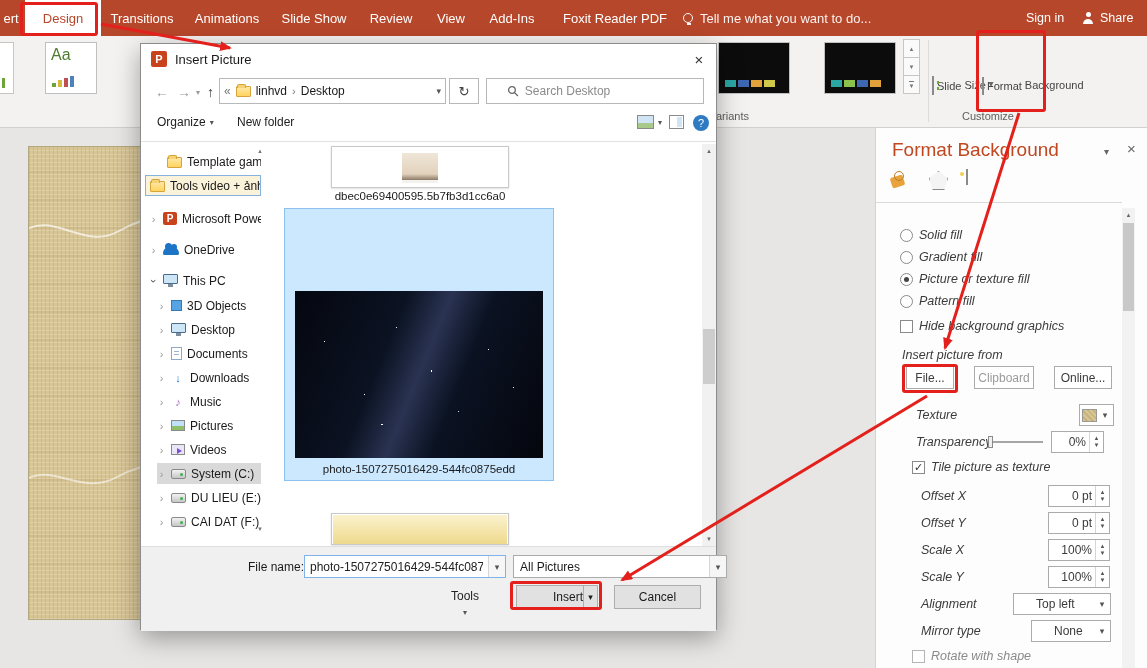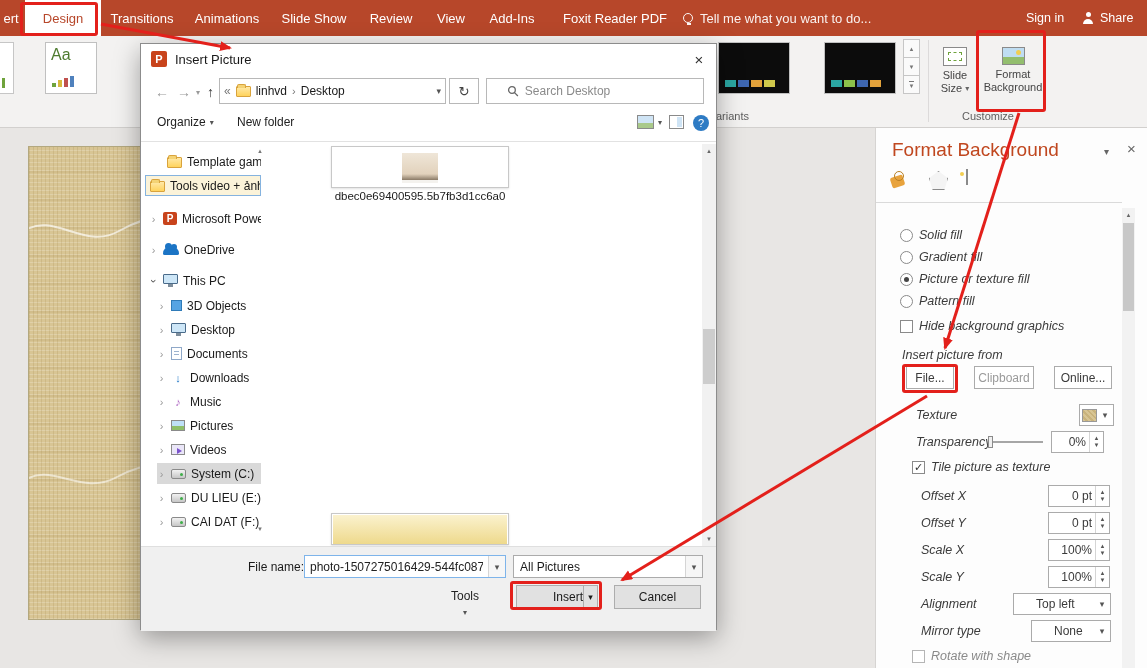--- a/index.html
+++ b/index.html
@@ -28,21 +28,21 @@
   .aa-tile .aa { position:absolute; left:5px; top:3px; font-size:16px; color:#4E7B2F; }
   .aa-tile .bars { position:absolute; left:6px; bottom:6px; display:flex; align-items:flex-end; gap:2px; }
   .aa-tile .bars i { width:4px; display:block; }
   .variant { position:absolute; top:6px; width:72px; height:52px; background:#0C0C0C; border:1px solid #C0C0C0; }
   .variant .chips { position:absolute; left:6px; bottom:6px; display:flex; gap:2px; }
   .variant .chips i { width:11px; height:7px; display:block; }
   .gal-scroll { position:absolute; left:903px; top:4px; width:17px; }
   .gal-btn { width:17px; height:19px; background:#FAFAFA; border:1px solid #C6C6C6; margin-top:-1px; font-size:6px; color:#777; display:flex; align-items:center; justify-content:center; }
   .gal-btn.more span { border-top:1px solid #777; padding-top:1px; }
   .vsep { position:absolute; left:928px; top:4px; width:1px; height:82px; background:#DCDADA; }
-  .bigbtn { position:absolute; top:2px; height:86px; display:flex; flex-direction:column; align-items:center; padding-top:9px; gap:3px; font-size:11px; color:#444; cursor:pointer; }
+  .bigbtn { position:absolute; top:2px; height:86px; display:flex; flex-direction:row; align-items:center; padding-top:9px; gap:3px; font-size:11px; color:#444; cursor:pointer; }
   .bigbtn .l2 { display:flex; align-items:center; gap:3px; margin-top:-2px; }
   .ic-slidesize { width:24px; height:19px; background:#fff; border:1px solid #8A8A8A; position:relative; }
   .ic-slidesize::after { content:""; position:absolute; left:4px; top:4px; right:4px; bottom:4px; border:1px dashed #6FA33C; }
   .ic-formatbg { width:23px; height:18px; border:1px solid #8A8A8A; background:linear-gradient(180deg,#BFDDF2 58%,#93BE6E 58%); position:relative; }
   .ic-formatbg::after { content:""; position:absolute; right:3px; top:2px; width:5px; height:5px; border-radius:50%; background:#F2CE51; }
   .grouplabel { position:absolute; top:74px; font-size:11px; color:#5E5E5E; text-align:center; }
   .tinycaret { font-size:8px; color:#666; }
 
   
   .slide { position:absolute; left:28px; top:146px; width:596px; height:474px; z-index:1;
@@ -555,20 +555,24 @@
       <span>CAI DAT (F:)</span>
     </div>
     <div class="tree-scroll" style="top:104px"><span>▲</span></div>
     <div class="tree-scroll" style="top:482px"><span>▼</span></div>
 
     <div class="file-frame" style="left:190px;top:102px;width:178px;height:42px">
       <span class="legs"></span>
     </div>
     <div class="file-label" style="left:129px;top:146px;width:300px">dbec0e69400595.5b7fb3d1cc6a0</div>
 
+    <div class="sel-tile">
+      <span class="starfield"></span>
+      <span class="file-label" style="left:0;bottom:5px;width:100%">photo-1507275016429-544fc0875edd</span>
+    </div>
 
     <div class="file-frame" style="left:190px;top:469px;width:178px;height:32px">
       <span class="stack-img"></span>
     </div>
 
     <div class="vscroll">
       <div class="sa">
           <span>▲</span>
         </div>
       <div class="thumb" style="top:185px;height:55px"></div>
@@ -576,21 +580,21 @@
           <span>▼</span>
         </div>
     </div>
 
     <div class="dlg-footer"></div>
     <span class="abs" style="left:107px;top:516px;font-size:12px">File name:</span>
     <div class="combo" style="left:163px;top:511px;width:202px;height:23px">
       <input type="text" value="photo-1507275016429-544fc0875e" style="">
       <span class="dbtn">▾</span>
     </div>
-    <div class="select" style="left:372px;top:511px;width:190px;height:23px">
+    <div class="select" style="left:372px;top:511px;width:214px;height:23px">
       <span class="sval">All Pictures</span>
       <span class="dbtn">▾</span>
     </div>
     <div class="toolsbtn" style="left:310px;top:545px">
       <span>Tools</span>
       <span style="font-size:8px;color:#555">▾</span>
     </div>
     <div class="wbtn splitbtn" style="left:375px;top:541px;width:82px;height:24px">
       <span class="main">Insert</span>
       <span class="darr">▾</span>

